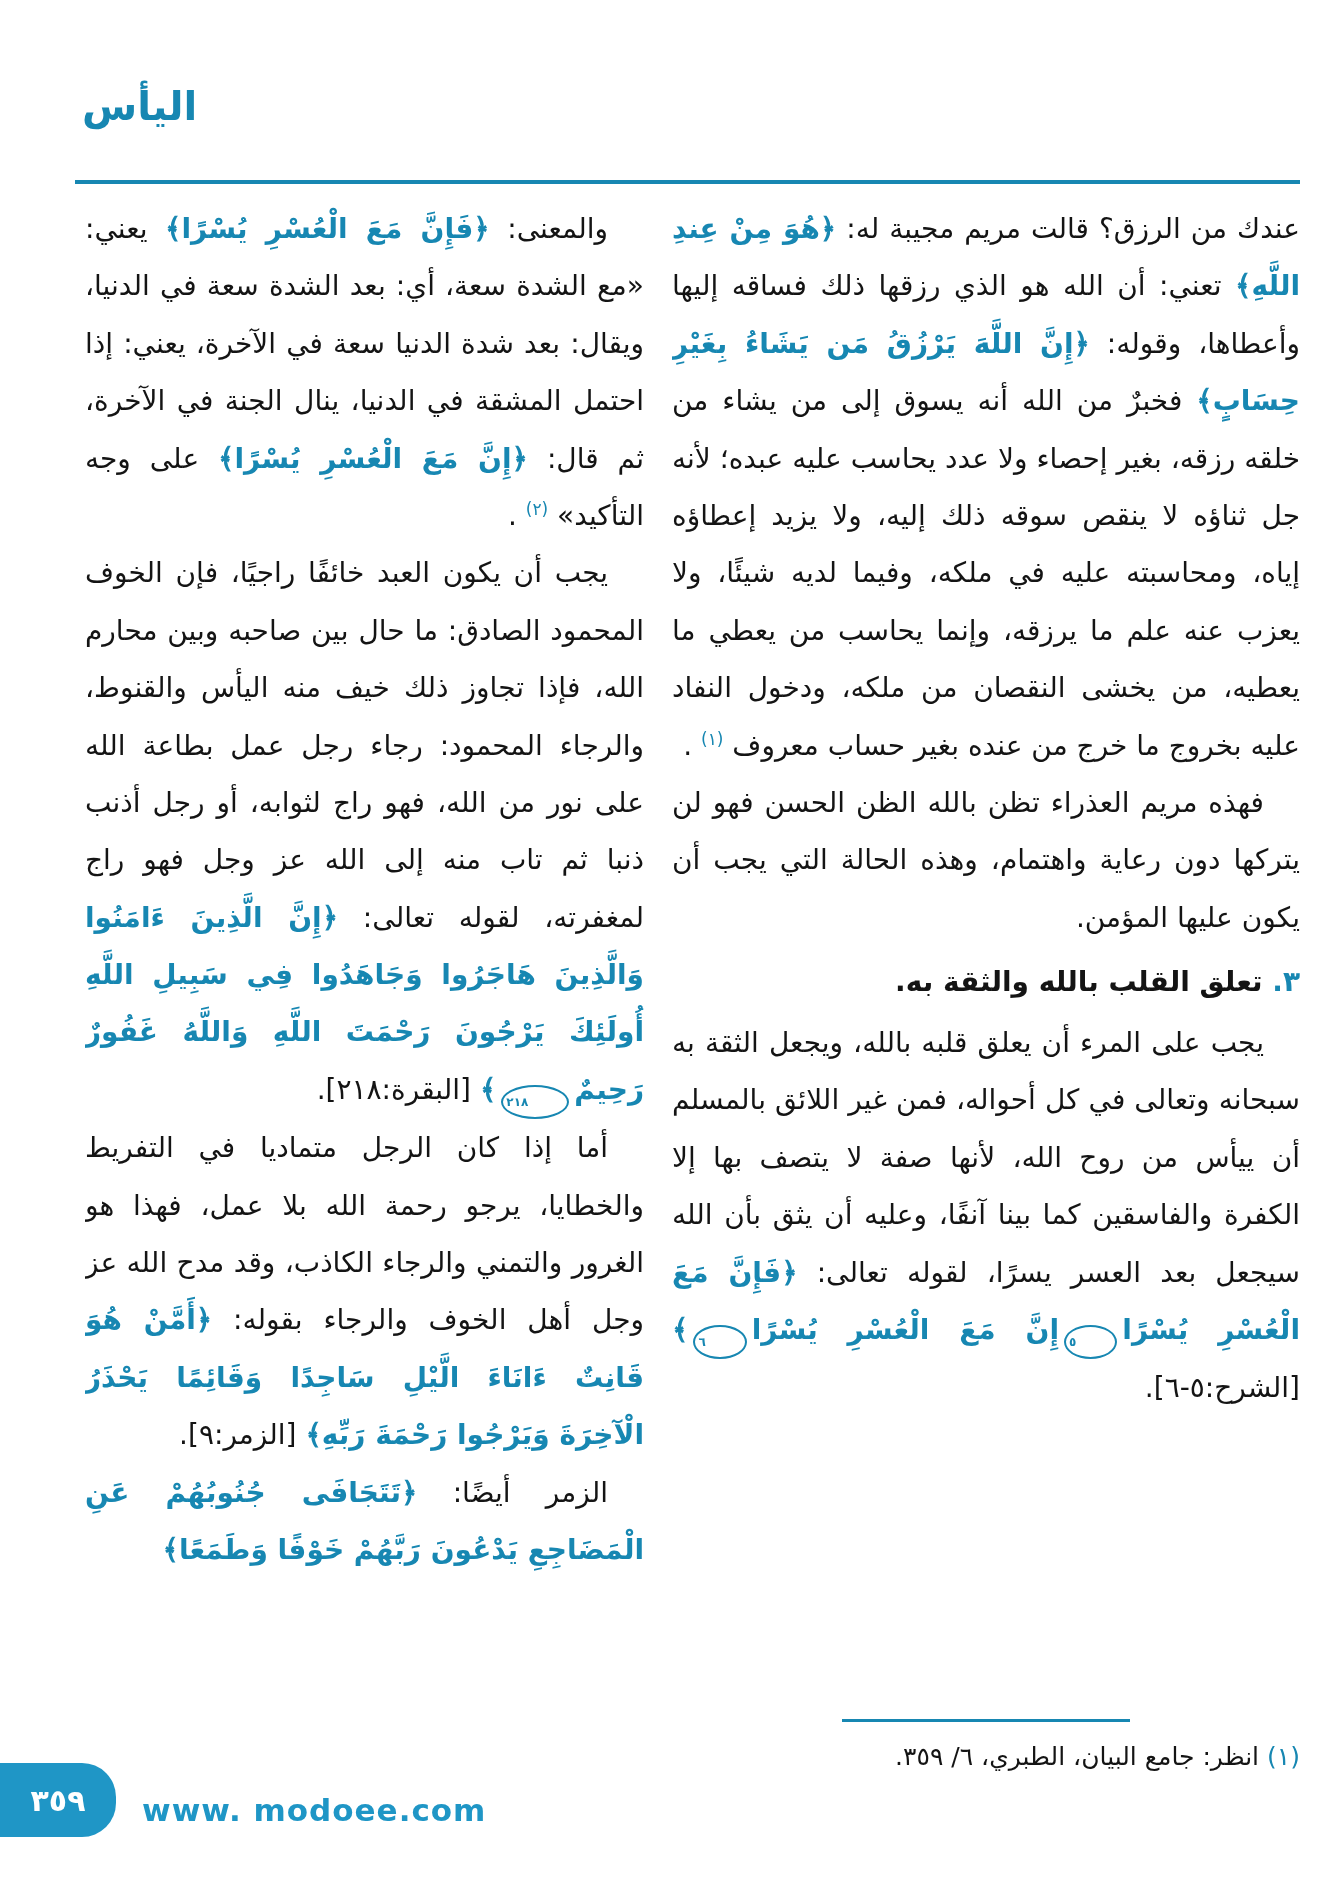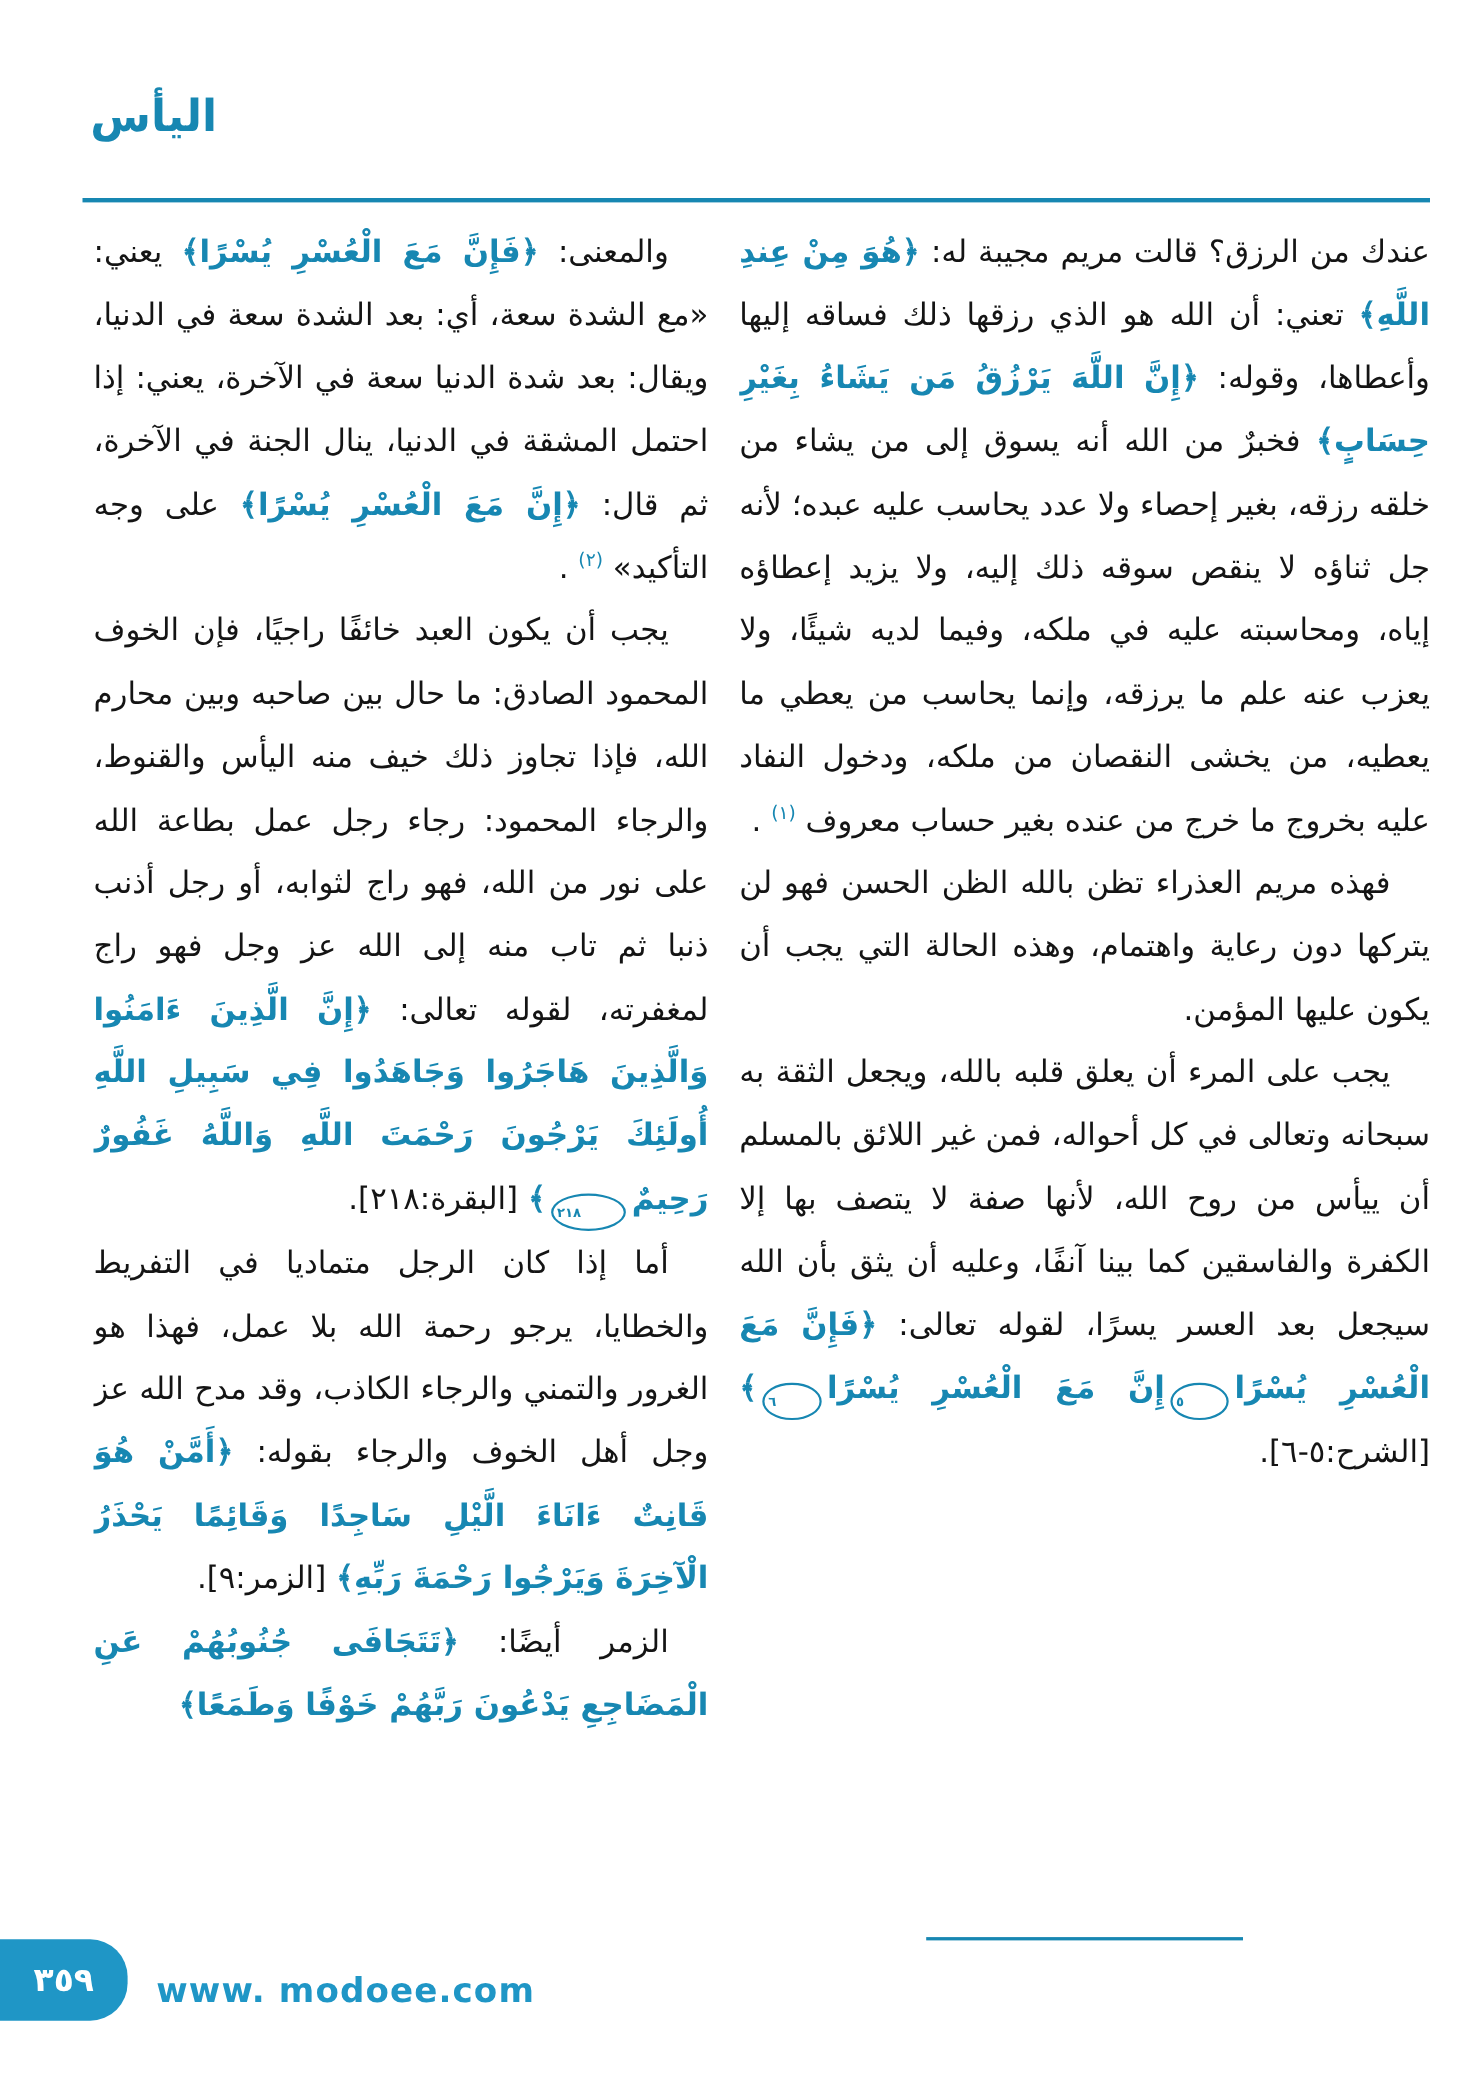--- a/index.html
+++ b/index.html
@@ -53,24 +53,26 @@
 
   <div class="chapter-title">اليأس</div>
   <div class="header-rule"></div>
 
   <main class="columns">
 
     <section class="col col-right">
       <div class="col-body">
           <p class="para"><span>عندك من الرزق؟ قالت مريم مجيبة له: </span><span class="quran">﴿هُوَ مِنْ عِندِ اللَّهِ﴾</span><span> تعني: أن الله هو الذي رزقها ذلك فساقه إليها وأعطاها، وقوله: </span><span class="quran">﴿إِنَّ اللَّهَ يَرْزُقُ مَن يَشَاءُ بِغَيْرِ حِسَابٍ﴾</span><span> فخبرٌ من الله أنه يسوق إلى من يشاء من خلقه رزقه، بغير إحصاء ولا عدد يحاسب عليه عبده؛ لأنه جل ثناؤه لا ينقص سوقه ذلك إليه، ولا يزيد إعطاؤه إياه، ومحاسبته عليه في ملكه، وفيما لديه شيئًا، ولا يعزب عنه علم ما يرزقه، وإنما يحاسب من يعطي ما يعطيه، من يخشى النقصان من ملكه، ودخول النفاد عليه بخروج ما خرج من عنده بغير حساب معروف </span><span class="fnref">(١)</span><span> .</span></p>
           <p class="para indent"><span>فهذه مريم العذراء تظن بالله الظن الحسن فهو لن يتركها دون رعاية واهتمام، وهذه الحالة التي يجب أن يكون عليها المؤمن.</span></p>
+          <p class="heading"><span class="h-num">٣. </span><span>تعلق القلب بالله والثقة به.</span></p>
           <p class="para indent"><span>يجب على المرء أن يعلق قلبه بالله، ويجعل الثقة به سبحانه وتعالى في كل أحواله، فمن غير اللائق بالمسلم أن ييأس من روح الله، لأنها صفة لا يتصف بها إلا الكفرة والفاسقين كما بينا آنفًا، وعليه أن يثق بأن الله سيجعل بعد العسر يسرًا، لقوله تعالى: </span><span class="quran">﴿فَإِنَّ مَعَ الْعُسْرِ يُسْرًا</span><span class="ayah">٥</span><span class="quran">إِنَّ مَعَ الْعُسْرِ يُسْرًا</span><span class="ayah">٦</span><span class="quran">﴾</span><span> [الشرح:٥-٦].</span></p>
         </div>
       <div class="footnote">
         <div class="fn-rule"></div>
+        <p><span class="fn-marker">(١)</span> <span>انظر: جامع البيان، الطبري، ٦/ ٣٥٩.</span></p>
       </div>
     </section>
 
     <section class="col col-left">
       <div class="col-body">
           <p class="para indent"><span>والمعنى: </span><span class="quran">﴿فَإِنَّ مَعَ الْعُسْرِ يُسْرًا﴾</span><span> يعني: «مع الشدة سعة، أي: بعد الشدة سعة في الدنيا، ويقال: بعد شدة الدنيا سعة في الآخرة، يعني: إذا احتمل المشقة في الدنيا، ينال الجنة في الآخرة، ثم قال: </span><span class="quran">﴿إِنَّ مَعَ الْعُسْرِ يُسْرًا﴾</span><span> على وجه التأكيد» </span><span class="fnref">(٢)</span><span> .</span></p>
           <p class="para indent"><span>يجب أن يكون العبد خائفًا راجيًا، فإن الخوف المحمود الصادق: ما حال بين صاحبه وبين محارم الله، فإذا تجاوز ذلك خيف منه اليأس والقنوط، والرجاء المحمود: رجاء رجل عمل بطاعة الله على نور من الله، فهو راج لثوابه، أو رجل أذنب ذنبا ثم تاب منه إلى الله عز وجل فهو راج لمغفرته، لقوله تعالى: </span><span class="quran">﴿إِنَّ الَّذِينَ ءَامَنُوا وَالَّذِينَ هَاجَرُوا وَجَاهَدُوا فِي سَبِيلِ اللَّهِ أُولَئِكَ يَرْجُونَ رَحْمَتَ اللَّهِ وَاللَّهُ غَفُورٌ رَحِيمٌ</span><span class="ayah">٢١٨</span><span class="quran">﴾</span><span> [البقرة:٢١٨].</span></p>
           <p class="para indent"><span>أما إذا كان الرجل متماديا في التفريط والخطايا، يرجو رحمة الله بلا عمل، فهذا هو الغرور والتمني والرجاء الكاذب، وقد مدح الله عز وجل أهل الخوف والرجاء بقوله: </span><span class="quran">﴿أَمَّنْ هُوَ قَانِتٌ ءَانَاءَ الَّيْلِ سَاجِدًا وَقَائِمًا يَحْذَرُ الْآخِرَةَ وَيَرْجُوا رَحْمَةَ رَبِّهِ﴾</span><span> [الزمر:٩].</span></p>
           <p class="para indent"><span>الزمر أيضًا: </span><span class="quran">﴿تَتَجَافَى جُنُوبُهُمْ عَنِ الْمَضَاجِعِ يَدْعُونَ رَبَّهُمْ خَوْفًا وَطَمَعًا﴾</span></p>
         </div>

